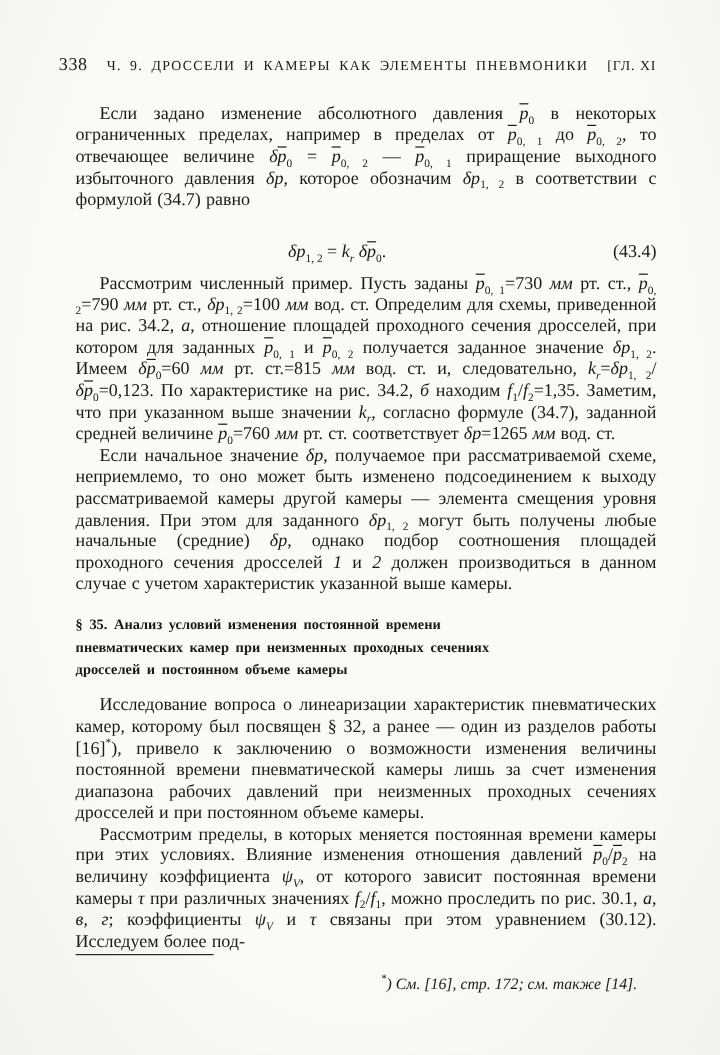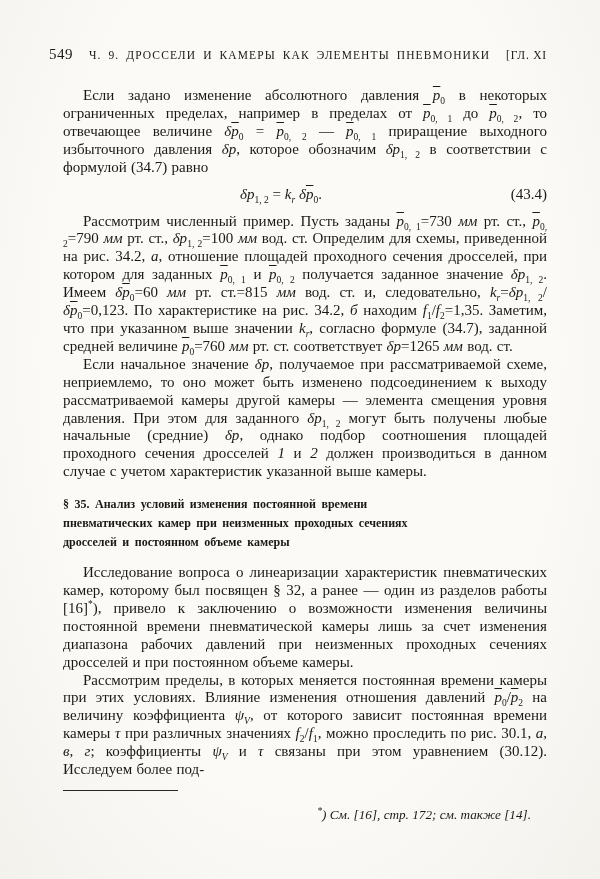--- a/index.html
+++ b/index.html
@@ -37,21 +37,21 @@
     text-indent: 20px;
     word-spacing: 0.5px;
   }
   .it { font-style: italic; }
   .ov { text-decoration: overline; text-decoration-thickness: 1px; }
   sub { font-size: 9.5px; line-height: 0; letter-spacing: 0; }
   sup { font-size: 9.5px; line-height: 0; }
   
   .equation {
     display: flex; align-items: flex-end;
-    margin: 9px 0 10px 0;
+    margin: 25px 0 10px 0;
     font-size: 15px;
   }
   .eq-main { flex: 1; text-align: center; }
   .eq-num { width: 48px; text-align: right; }
   
   .sect {
     margin: 14px 0 12px 0;
     font-size: 12px; font-weight: bold;
     line-height: 19px; word-spacing: 2.5px;
   }
@@ -67,21 +67,21 @@
     margin: 16px; font-size: 13.2px; line-height: 16px;
     text-indent: 18px; text-align: right; font-style: italic;
   }
 </style>
 </head>
 <body>
 
 <div class="page">
 
   <header class="pagehead">
-    <span class="pnum">549</span>
+    <span class="pnum">338</span>
     <span class="rtitle">Ч. 9. ДРОССЕЛИ И КАМЕРЫ КАК ЭЛЕМЕНТЫ ПНЕВМОНИКИ</span>
     <span class="chap">[ГЛ. XI</span>
   </header>
 
   <main class="bodycol">
 
     <p class="para">Если задано изменение абсолютного давления <span class="it ov">p</span><sub>0</sub> в некоторых ограниченных пределах, например в пределах от <span class="it ov">p</span><sub>0, 1</sub> до <span class="it ov">p</span><sub>0, 2</sub>, то отвечающее величине <span class="it">δ</span><span class="it ov">p</span><sub>0</sub> = <span class="it ov">p</span><sub>0, 2</sub> — <span class="it ov">p</span><sub>0, 1</sub> приращение выходного избыточного давления <span class="it">δp</span>, которое обозначим <span class="it">δp</span><sub>1, 2</sub> в соответствии с формулой (34.7) равно</p>
 
     <div class="equation">
       <span class="eq-main"><span class="it">δp</span><sub>1, 2</sub> = <span class="it">k</span><sub class="it">r</sub> <span class="it">δ</span><span class="it ov">p</span><sub>0</sub>.</span>

